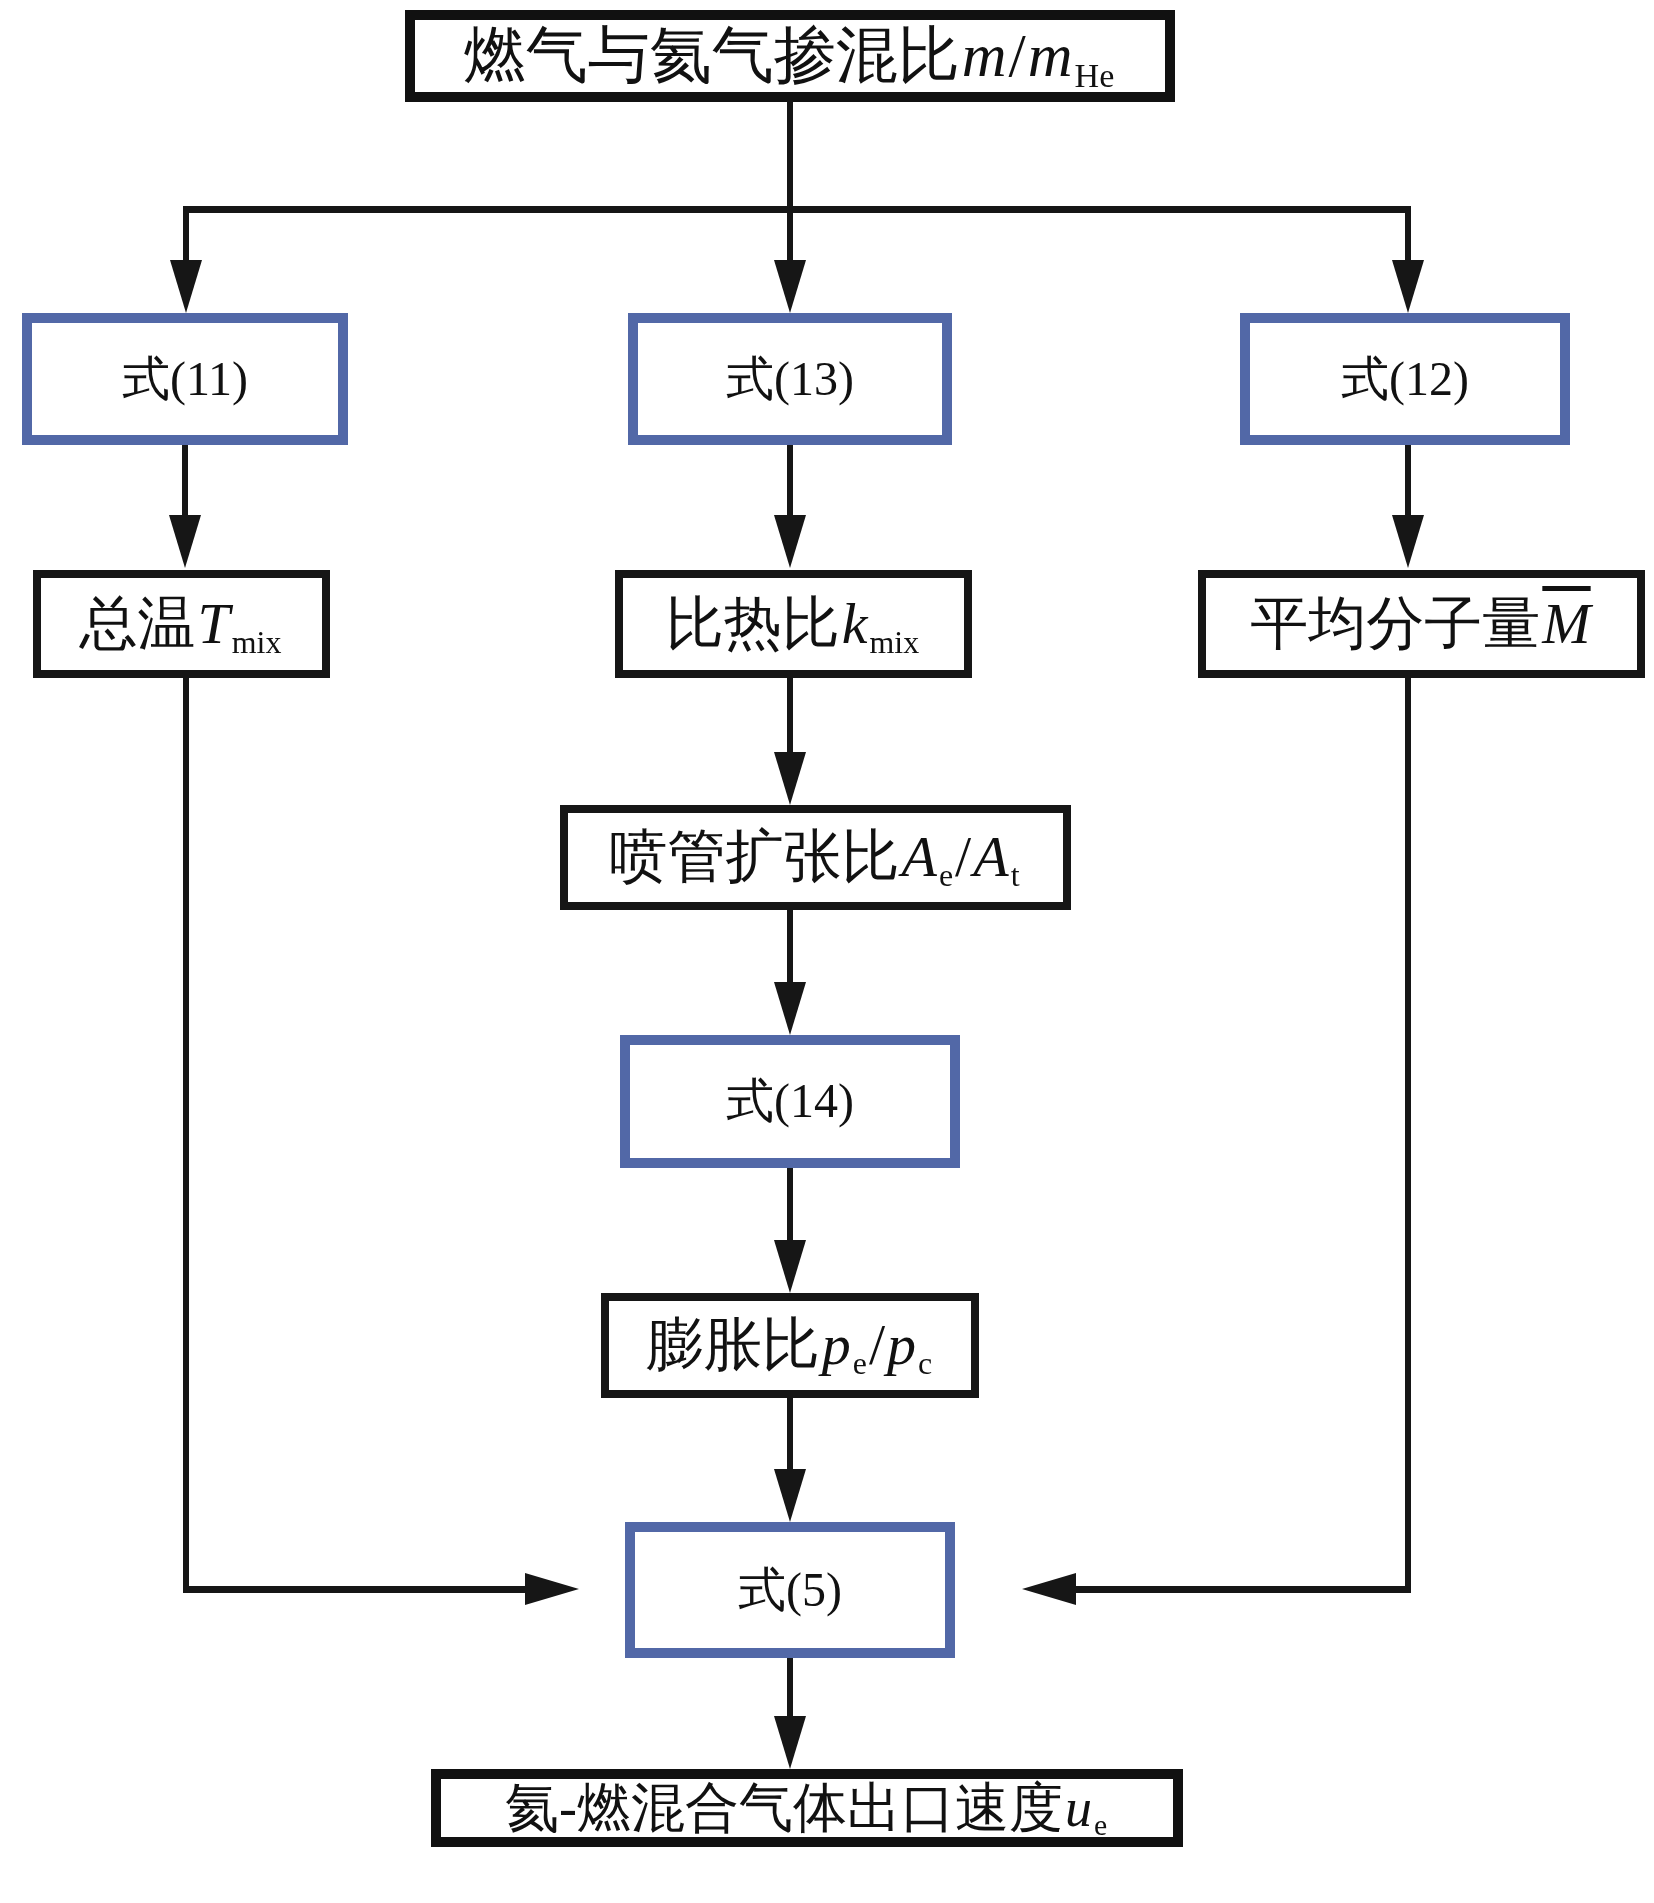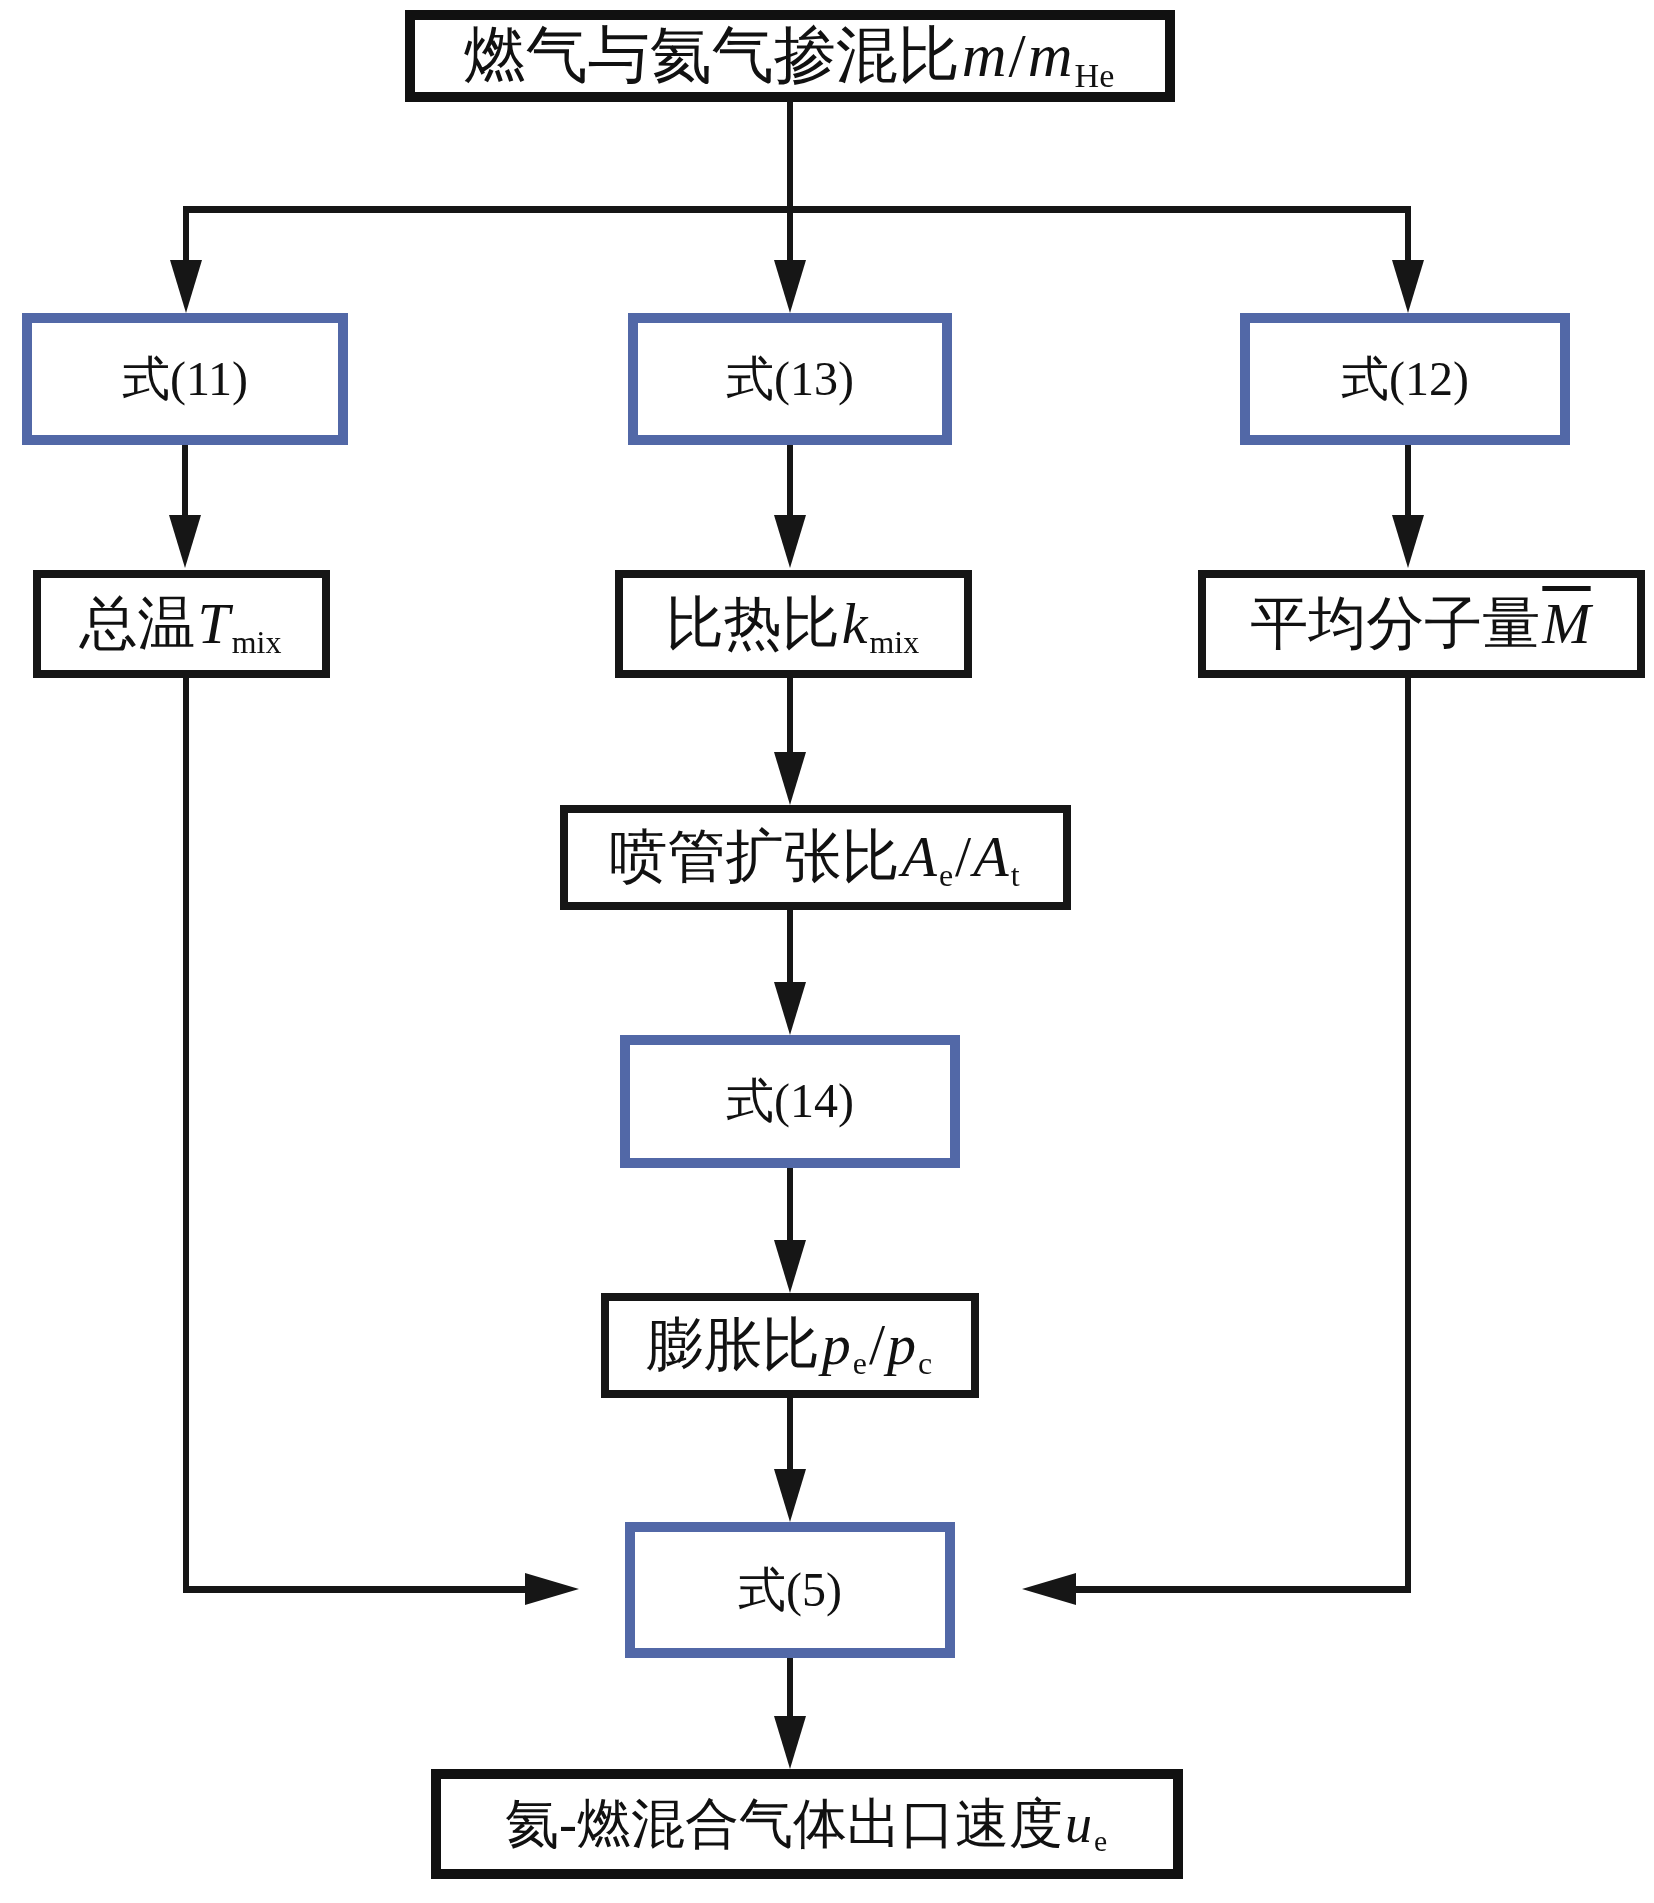--- a/index.html
+++ b/index.html
@@ -102,21 +102,21 @@
   </div>
 
   <div class="box b-black fs58" style="left:601px; top:1293px; width:378px; height:105px;">
     <span class="lbl"><span>膨胀比</span><span class="var">p</span><span class="sub">e</span><span>/</span><span class="var">p</span><span class="sub">c</span></span>
   </div>
 
   <div class="box b-blue fs60" style="left:625px; top:1522px; width:330px; height:136px;">
     <span class="lbl">式(5)</span>
   </div>
 
-  <div class="box b-heavy fs54" style="left:431px; top:1769px; width:752px; height:110px;">
+  <div class="box b-heavy fs54" style="left:431px; top:1769px; width:752px; height:78px;">
     <span class="lbl"><span>氦-燃混合气体出口速度</span><span class="var">u</span><span class="sub">e</span></span>
   </div>
 
   <div class="vline" style="left:787px; top:100px; height:162px;"></div>
   <div class="ah-down" style="left:774px; top:260px;"></div>
 
   <div class="hline" style="left:183px; top:206px; width:1228px;"></div>
 
   <div class="vline" style="left:183px; top:206px; height:56px;"></div>
   <div class="ah-down" style="left:170px; top:260px;"></div>

